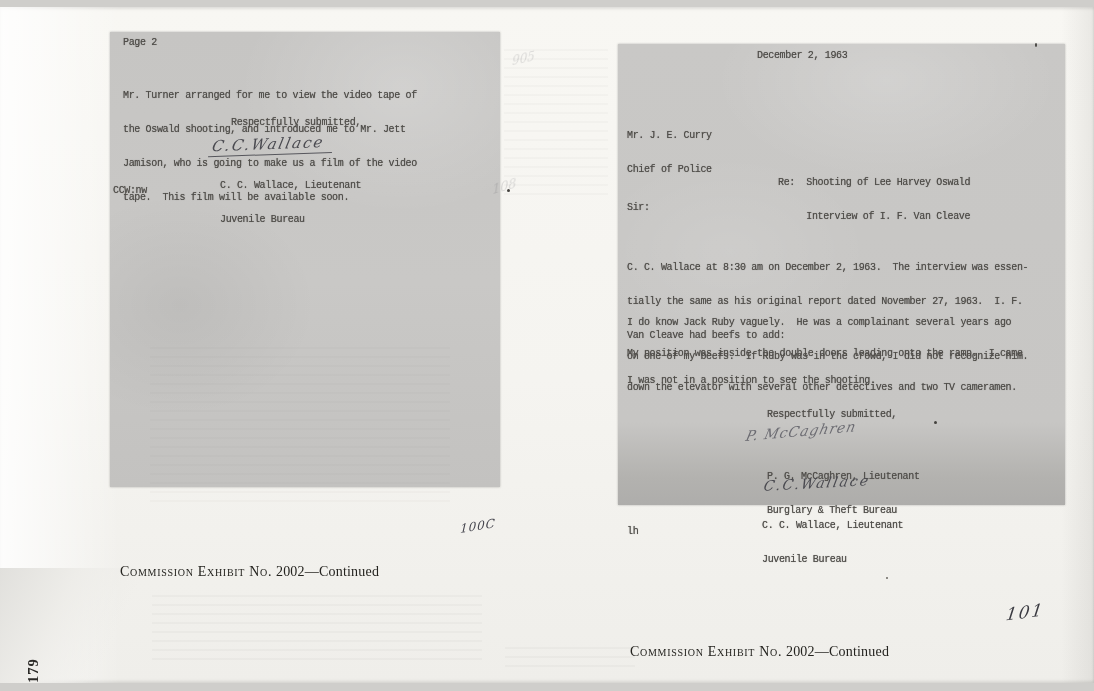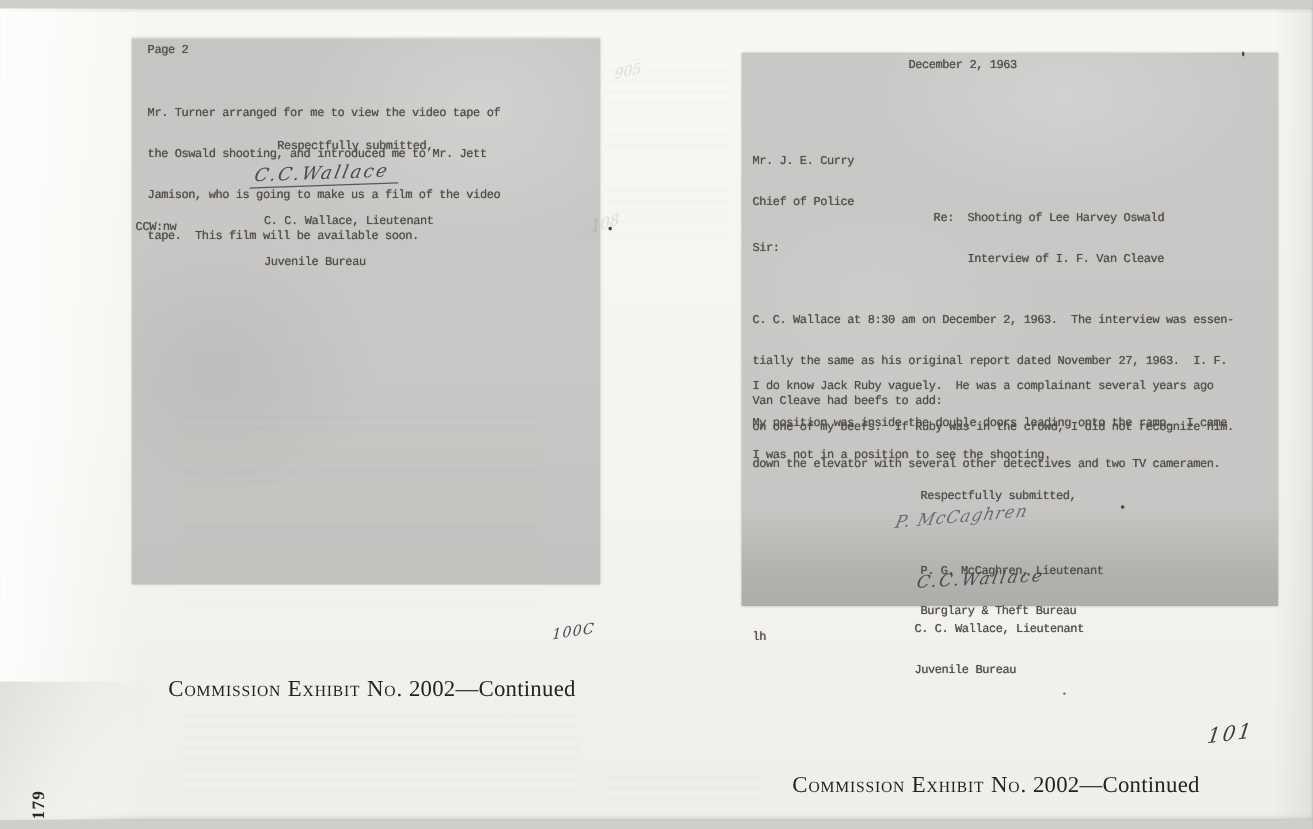--- a/index.html
+++ b/index.html
@@ -23,21 +23,21 @@
      background:radial-gradient(ellipse 55% 30% at 60% 8%,rgba(255,255,255,.18),rgba(255,255,255,0) 70%),
                 radial-gradient(ellipse 45% 30% at 25% 45%,rgba(255,255,255,.10),rgba(255,255,255,0) 70%),
                 linear-gradient(180deg,#c9c8c6 0%,#c7c6c4 82%,#b3b2af 94%,#aeadab 100%);}
 
   .tw{position:absolute;font-family:"Liberation Mono","DejaVu Sans Mono",monospace;
       font-size:10px;line-height:11.4px;letter-spacing:-0.35px;color:#504e4a;
       white-space:pre;text-shadow:0 0 .7px rgba(90,88,84,.9);}
   .indent2{margin-left:13px;text-align:right;}
 
   .caption{position:absolute;font-family:"Liberation Serif","DejaVu Serif",serif;
-      font-size:19px;color:#24231f;text-align:center;letter-spacing:.2px;}
+      font-size:14px;color:#24231f;text-align:left;letter-spacing:.2px;}
   .caption .sc{font-variant:small-caps;letter-spacing:.7px;}
 
   .sig{position:absolute;font-family:"DejaVu Serif",serif;font-style:italic;color:#4a4a50;}
   .sig-ccw-left{left:100px;top:103px;font-size:15px;letter-spacing:2px;
       transform:rotate(-2deg) skewX(-14deg);border-bottom:1px solid #56565c;padding:0 10px 1px 2px;}
   .sig-mcc{left:128px;top:379px;font-size:14px;letter-spacing:1px;color:#5d5d65;opacity:.85;
       transform:rotate(-5deg) skewX(-18deg);}
   .sig-ccw-right{left:146px;top:431px;font-size:14px;letter-spacing:2px;
       transform:rotate(-3deg) skewX(-14deg);}
 

